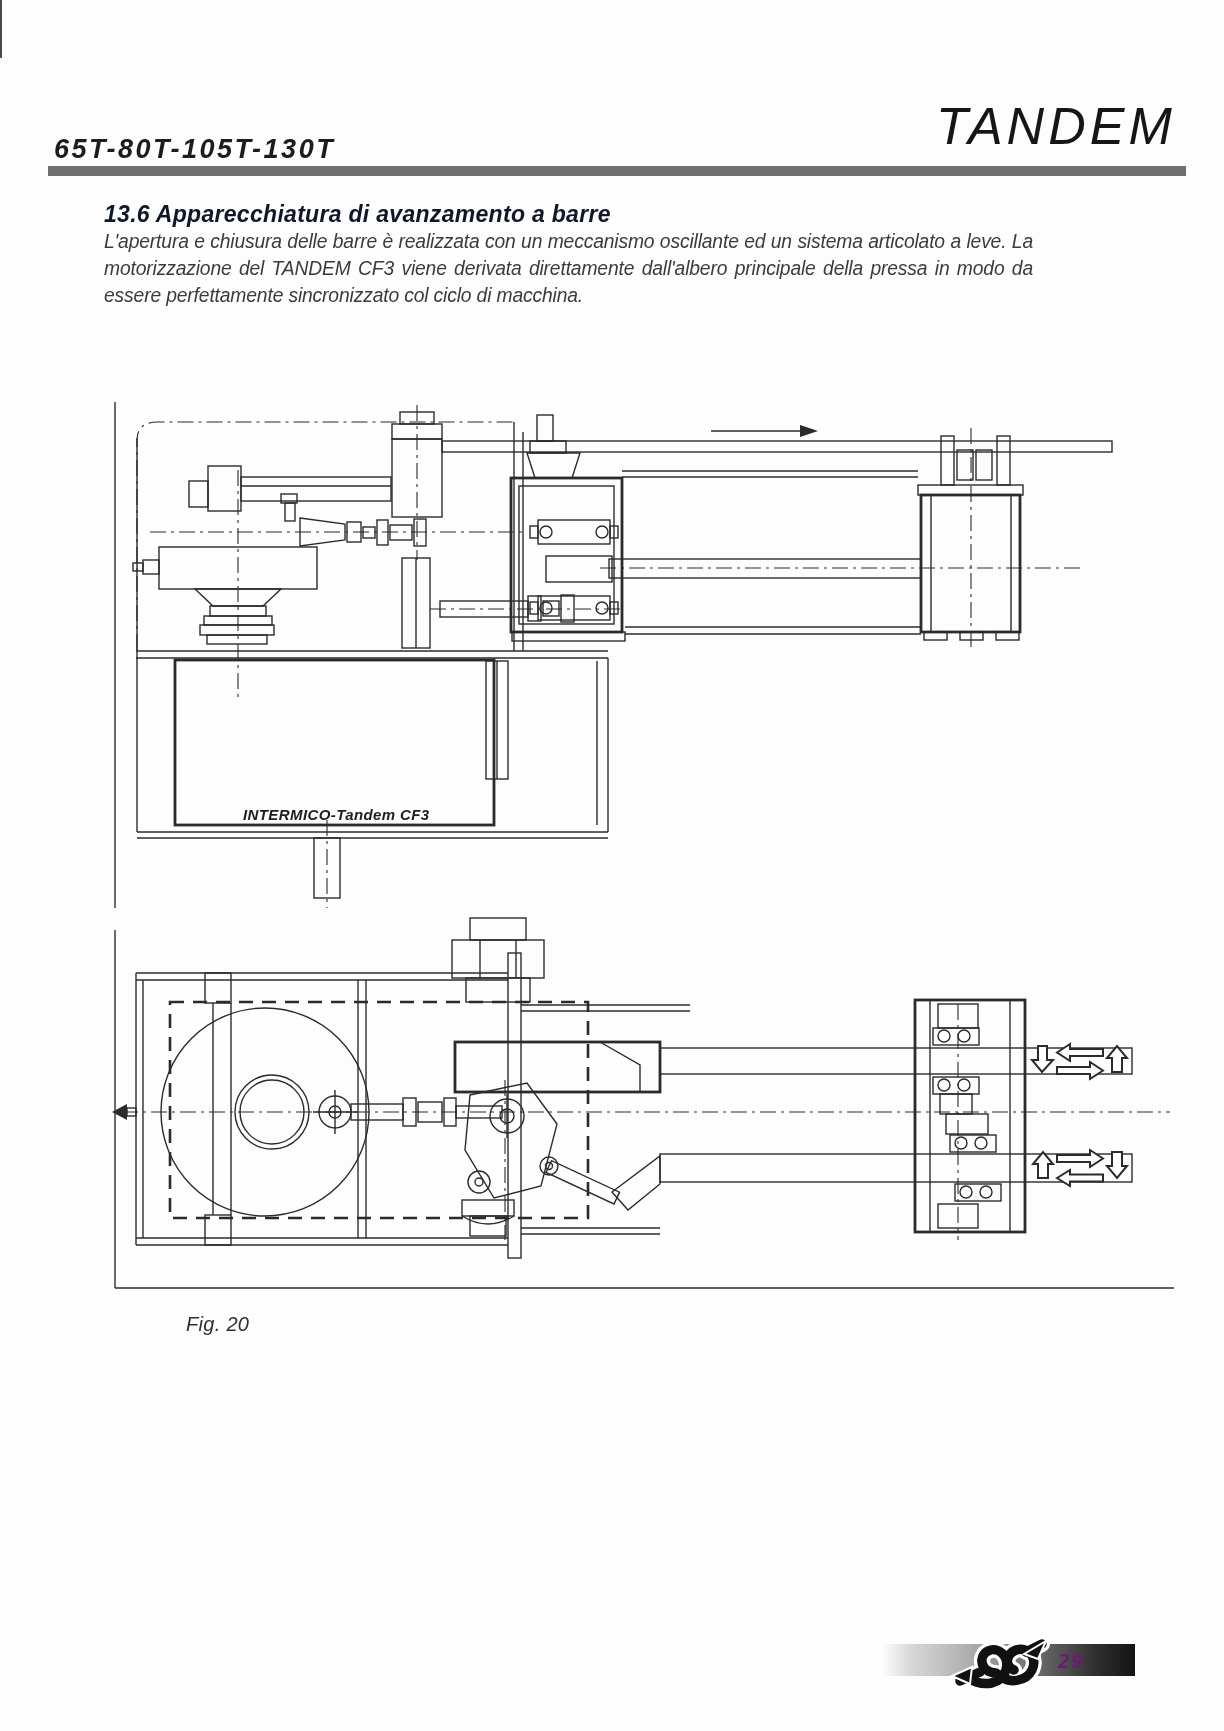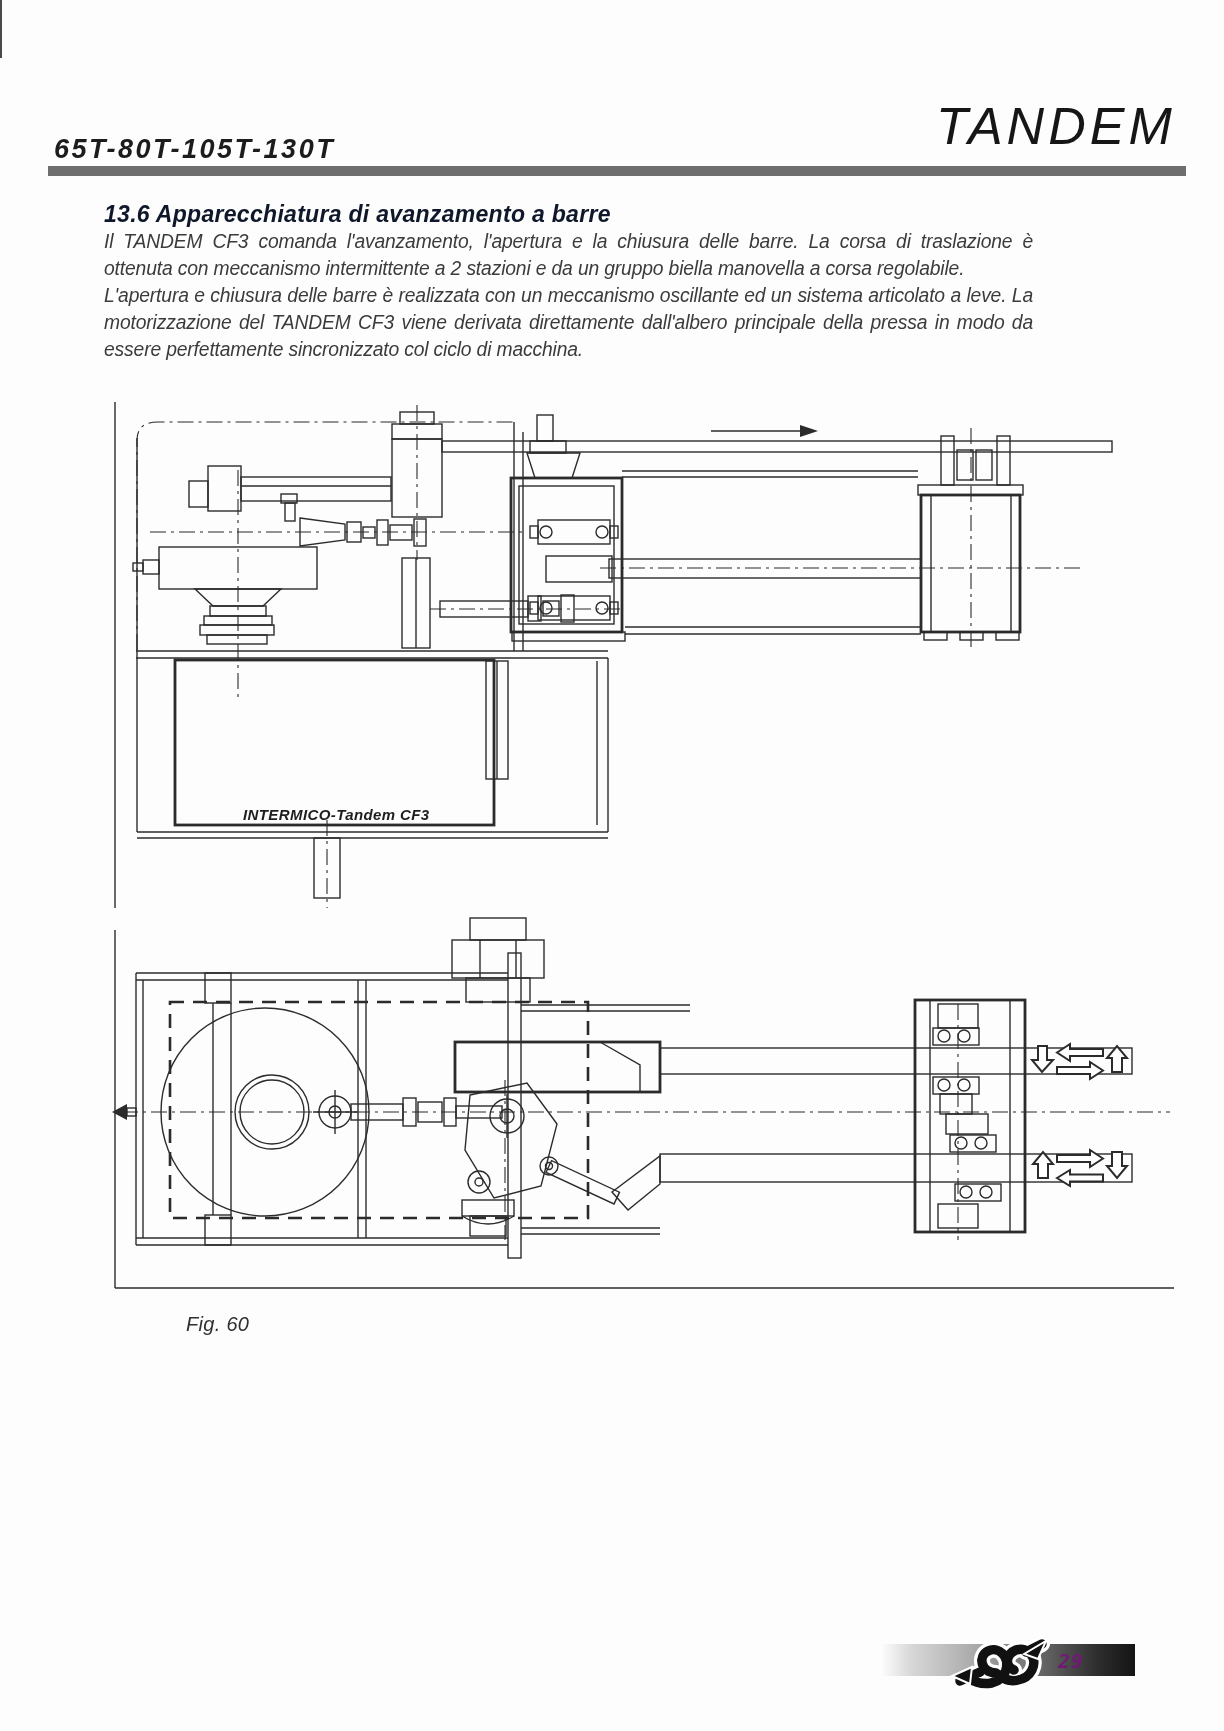--- a/index.html
+++ b/index.html
@@ -66,21 +66,20 @@
 <div class="page">
 
   <div class="artifact-left"></div>
 
   <div class="model-codes">65T-80T-105T-130T</div>
   <div class="brand">TANDEM</div>
   <div class="header-bar"></div>
 
   <div class="section-heading">13.6 Apparecchiatura di avanzamento a barre</div>
   <div class="body-text">
-    <p>Il TANDEM CF3 comanda l'avanzamento, l'apertura e la chiusura delle barre. La corsa di traslazione è ottenuta con meccanismo intermittente a 2 stazioni e da un gruppo biella manovella a corsa regolabile.</p>
     <p>L'apertura e chiusura delle barre è realizzata con un meccanismo oscillante ed un sistema articolato a leve. La motorizzazione del TANDEM CF3 viene derivata direttamente dall'albero principale della pressa in modo da essere perfettamente sincronizzato col ciclo di macchina.</p>
   </div>
 
   <svg class="drawing" width="1224" height="1731" viewBox="0 0 1224 1731" xmlns="http://www.w3.org/2000/svg">
 
     <g>
       <line class="ln" x1="115" y1="402" x2="115" y2="908"></line>
 
       <path class="dd" d="M137,650 V440 Q137,422 158,422 H514"></path>
       <line class="ln" x1="137" y1="438" x2="137" y2="832"></line>
@@ -311,21 +310,21 @@
 
       <g>
         <polygon class="oa" points="1038,1178 1038,1164 1033,1164 1043,1152 1053,1164 1048,1164 1048,1178"></polygon>
         <polygon class="oa" points="1103,1158.5 1090,1150 1090,1155 1057,1155 1057,1162 1090,1162 1090,1167"></polygon>
         <polygon class="oa" points="1112,1152 1122,1152 1122,1166 1127,1166 1117,1178 1107,1166 1112,1166"></polygon>
         <polygon class="oa" points="1057,1178 1070,1170 1070,1174.5 1103,1174.5 1103,1181.5 1070,1181.5 1070,1186"></polygon>
       </g>
     </g>
   </svg>
 
-  <div class="fig-caption">Fig. 60</div>
+  <div class="fig-caption">Fig. 20</div>
 
   <div class="footer-bar"></div>
   <svg class="logo" width="110" height="78" viewBox="0 0 110 78" xmlns="http://www.w3.org/2000/svg">
     <g stroke="#ffffff" stroke-width="16" fill="none" stroke-linecap="round">
       <path d="M18,60 C34,70 52,66 56,52 C60,38 48,28 38,33 C28,38 30,54 46,55"></path>
       <path d="M50,57 C58,66 76,64 82,52 C88,40 78,28 66,32 C56,36 54,48 64,52"></path>
       <path d="M10,63 L30,54"></path>
       <path d="M76,34 L92,26"></path>
     </g>
     <g stroke="#111111" stroke-width="9.5" fill="none" stroke-linecap="round">

